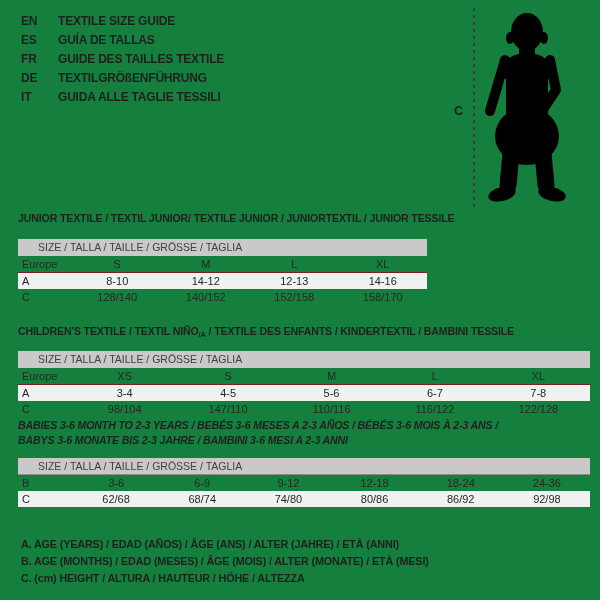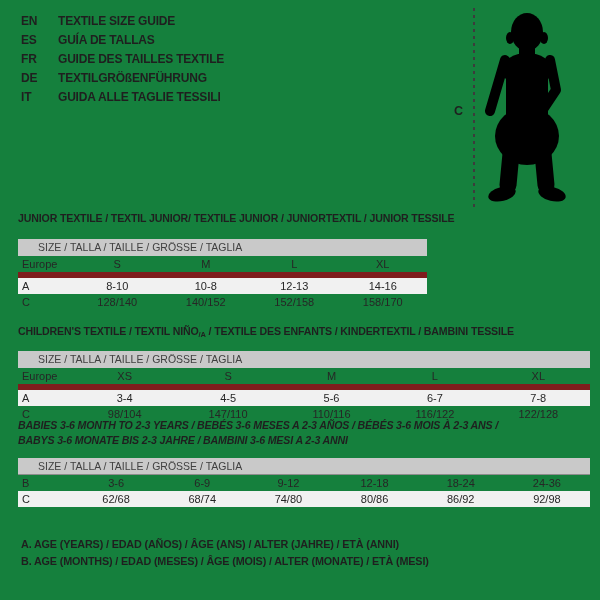--- a/index.html
+++ b/index.html
@@ -28,21 +28,21 @@
   #sec3 .tbl-box{margin-top:10px;}
   .t-narrow{width:409px;} .t-wide{width:572px;}
 
   .size-bar{background:#c9c9c9;height:17px;line-height:17px;font-size:10.5px;color:#404040;
             padding-left:20px;box-sizing:border-box;}
   .size-bar.bordered{border-bottom:1px solid #8c8c8c;}
   table{border-collapse:collapse;table-layout:fixed;width:100%;}
   td{height:16px;font-size:11px;text-align:center;padding:0;color:#262626;}
   td.label{text-align:left;padding-left:4px;}
   tr.alt{background:#f1f1f1;}
-  tr.bordered td{border-bottom:6px solid #7f1d1d;}
+  tr.bordered td{border-bottom:1px solid #7f1d1d;}
   col.label-col{width:55px;}
 
   
   .notes{position:absolute;left:21px;top:536px;}
   .note{font-weight:bold;font-size:10.8px;line-height:17px;letter-spacing:-0.15px;white-space:nowrap;}
 </style>
 </head>
 <body>
 
 <div class="canvas">
@@ -109,21 +109,21 @@
             <tr class="bordered">
               <td class="label">Europe</td>
               <td>S</td>
               <td>M</td>
               <td>L</td>
               <td>XL</td>
             </tr>
             <tr class="alt">
               <td class="label">A</td>
               <td>8-10</td>
-              <td>10-8</td>
+              <td>14-12</td>
               <td>12-13</td>
               <td>14-16</td>
             </tr>
             <tr>
               <td class="label">C</td>
               <td>128/140</td>
               <td>140/152</td>
               <td>152/158</td>
               <td>158/170</td>
             </tr>
@@ -209,15 +209,16 @@
               <td>92/98</td>
             </tr>
           </tbody>
         </table>
     </div>
   </div>
 
   <div class="notes" id="notes">
       <div class="note">A. AGE (YEARS) / EDAD (AÑOS) / ÂGE (ANS) / ALTER (JAHRE) / ETÀ (ANNI)</div>
       <div class="note">B. AGE (MONTHS) / EDAD (MESES) / ÂGE (MOIS) / ALTER (MONATE) / ETÀ (MESI)</div>
+      <div class="note">C. (cm) HEIGHT / ALTURA / HAUTEUR / HÖHE / ALTEZZA</div>
     </div>
 
 </div>
 
 </body></html>

